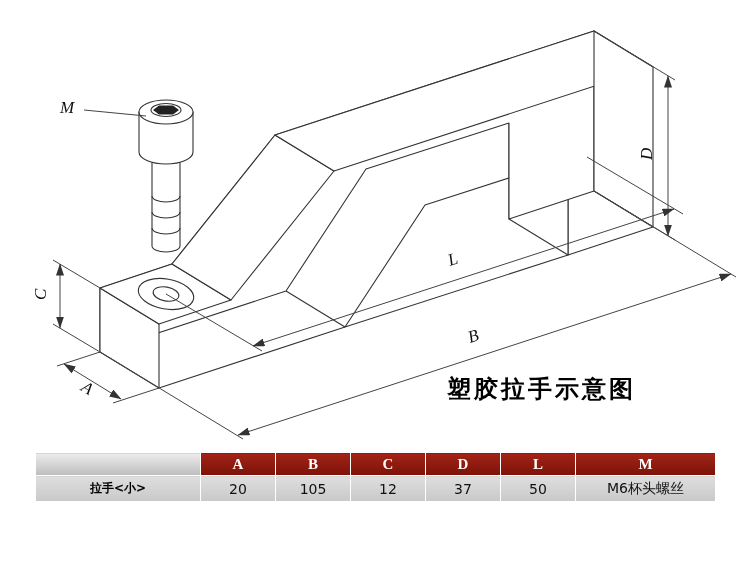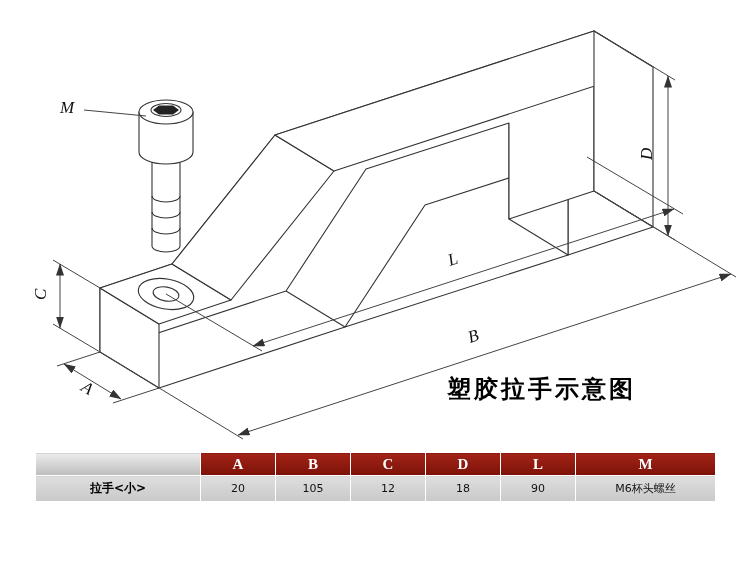--- a/index.html
+++ b/index.html
@@ -25,21 +25,21 @@
     color:#fff; font-weight:bold; font-size:15px; height:22px;
     font-family:"Liberation Serif",serif;
   }
   thead th.corner { background:linear-gradient(#ececec,#bdbdbd); }
   tbody th {
     background:linear-gradient(#dedede,#c9c9c9);
     color:#000; font-size:12px; font-weight:bold; height:25px;margin-left:32px;
   }
   tbody td {
     background:linear-gradient(#dedede,#c9c9c9);
-    color:#111; font-size:11px; font-weight:normal;
+    color:#111; font-size:14px; font-weight:normal;
   }
 </style>
 </head>
 <body>
 
 <div class="stage">
 
   <svg class="drawing" width="750" height="450" viewBox="0 0 750 450">
     <defs>
       <marker id="arrow" viewBox="0 0 12 8" refX="11.5" refY="4" markerWidth="12" markerHeight="8" orient="auto-start-reverse">
@@ -133,20 +133,20 @@
         <th>L</th>
         <th>M</th>
       </tr>
     </thead>
     <tbody>
       <tr>
         <th>拉手&lt;小&gt;</th>
         <td>20</td>
         <td>105</td>
         <td>12</td>
-        <td>18</td>
-        <td>90</td>
+        <td>37</td>
+        <td>50</td>
         <td>M6杯头螺丝</td>
       </tr>
     </tbody>
   </table>
 
 </div>
 
 </body></html>

